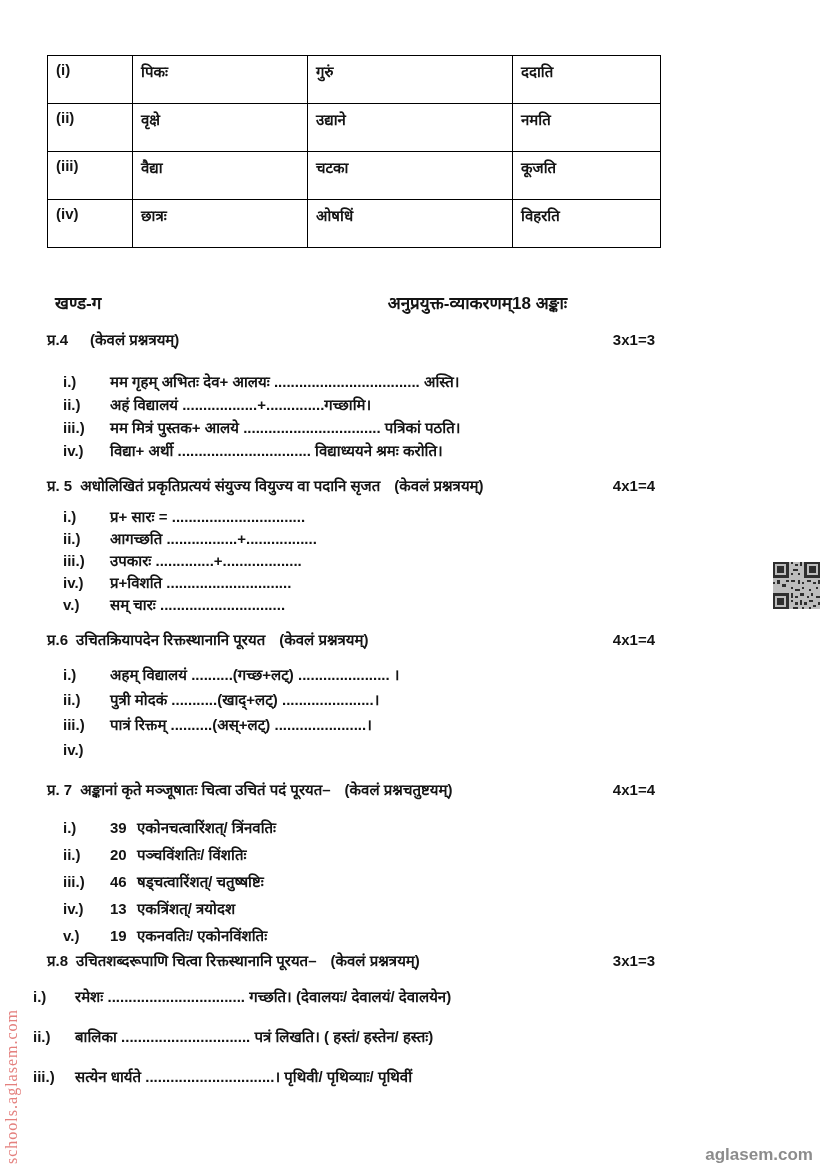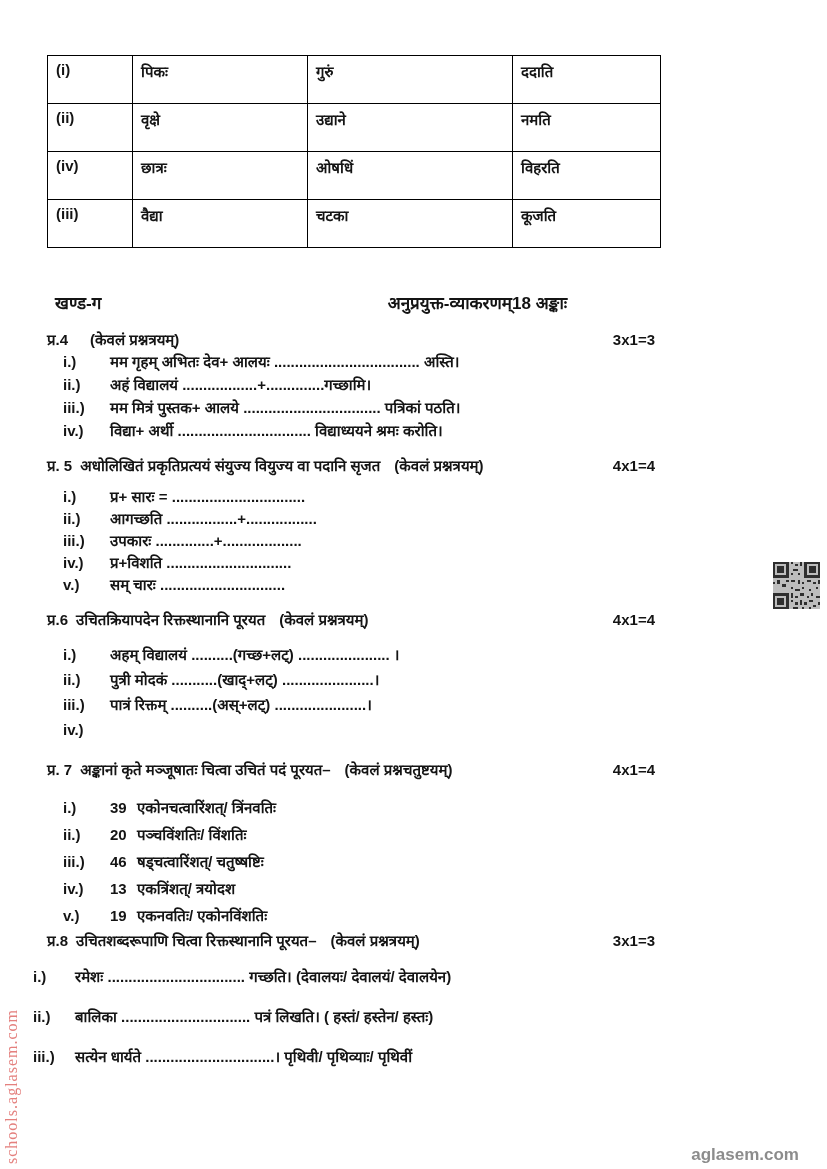--- a/index.html
+++ b/index.html
@@ -43,21 +43,21 @@
   .secrow.secgha { margin-top: 2px; }
   .secgha .sec-label { margin-left: 28px; width: 155px; }
   .secgha .sec-title { width: 260px; }
 
   
   .qheader { display: flex; width: 608px; line-height: 20px; white-space: nowrap; }
   .qnum { margin-right: 8px; flex: 0 0 auto; }
   .qtext { flex: 0 0 auto; }
   .qual { margin-left: 14px; flex: 0 0 auto; }
   .qmarks { margin-left: auto; flex: 0 0 auto; }
-  .qh4 { margin-bottom: 0; }
+  .qh4 { margin-bottom: 20px; }
   .qh5 { margin-bottom: 10px; }
   .qh6 { margin-bottom: 12px; }
   .qh7 { margin-bottom: 14px; }
   .qh8 { margin-bottom: 6px; }
 
   
   .item { display: flex; white-space: nowrap; }
   .item .inum { flex: 0 0 47px; padding-left: 16px; }
   .q4items { line-height: 23px; margin-bottom: 14px; }
   .q5items { line-height: 22px; margin-bottom: 14px; }
@@ -76,21 +76,21 @@
     writing-mode: vertical-rl;
     transform: rotate(180deg);
     color: #e4807e;
     font-family: "Liberation Serif", "DejaVu Serif", serif;
     font-weight: 400;
     font-size: 16px;
     letter-spacing: 1px;
   }
   .wm-br {
     position: absolute;
-    right: 28px;
+    right: 14px;
     bottom: 4px;
     color: #8c8c8c;
     font-size: 17px;
     font-weight: 700;
   }
 
   
   .qr { position: absolute; right: 7px; top: 562px; width: 47px; height: 47px; }
 </style>
 </head>
@@ -108,30 +108,30 @@
           <td class="c2">गुरुं</td>
           <td class="c3">ददाति</td>
         </tr>
         <tr>
           <td class="c0">(ii)</td>
           <td class="c1">वृक्षे</td>
           <td class="c2">उद्याने</td>
           <td class="c3">नमति</td>
         </tr>
         <tr>
+          <td class="c0">(iii)</td>
+          <td class="c1">वैद्या</td>
+          <td class="c2">चटका</td>
+          <td class="c3">कूजति</td>
+        </tr>
+        <tr>
           <td class="c0">(iv)</td>
           <td class="c1">छात्रः</td>
           <td class="c2">ओषधिं</td>
           <td class="c3">विहरति</td>
-        </tr>
-        <tr>
-          <td class="c0">(iii)</td>
-          <td class="c1">वैद्या</td>
-          <td class="c2">चटका</td>
-          <td class="c3">कूजति</td>
         </tr>
       </tbody>
     </table>
 
     <div class="secrow secg">
       <span class="sec-label">खण्ड-ग</span>
       <span class="sec-title">अनुप्रयुक्त-व्याकरणम्</span>
       <span class="sec-marks">18 अङ्काः</span>
     </div>
 

